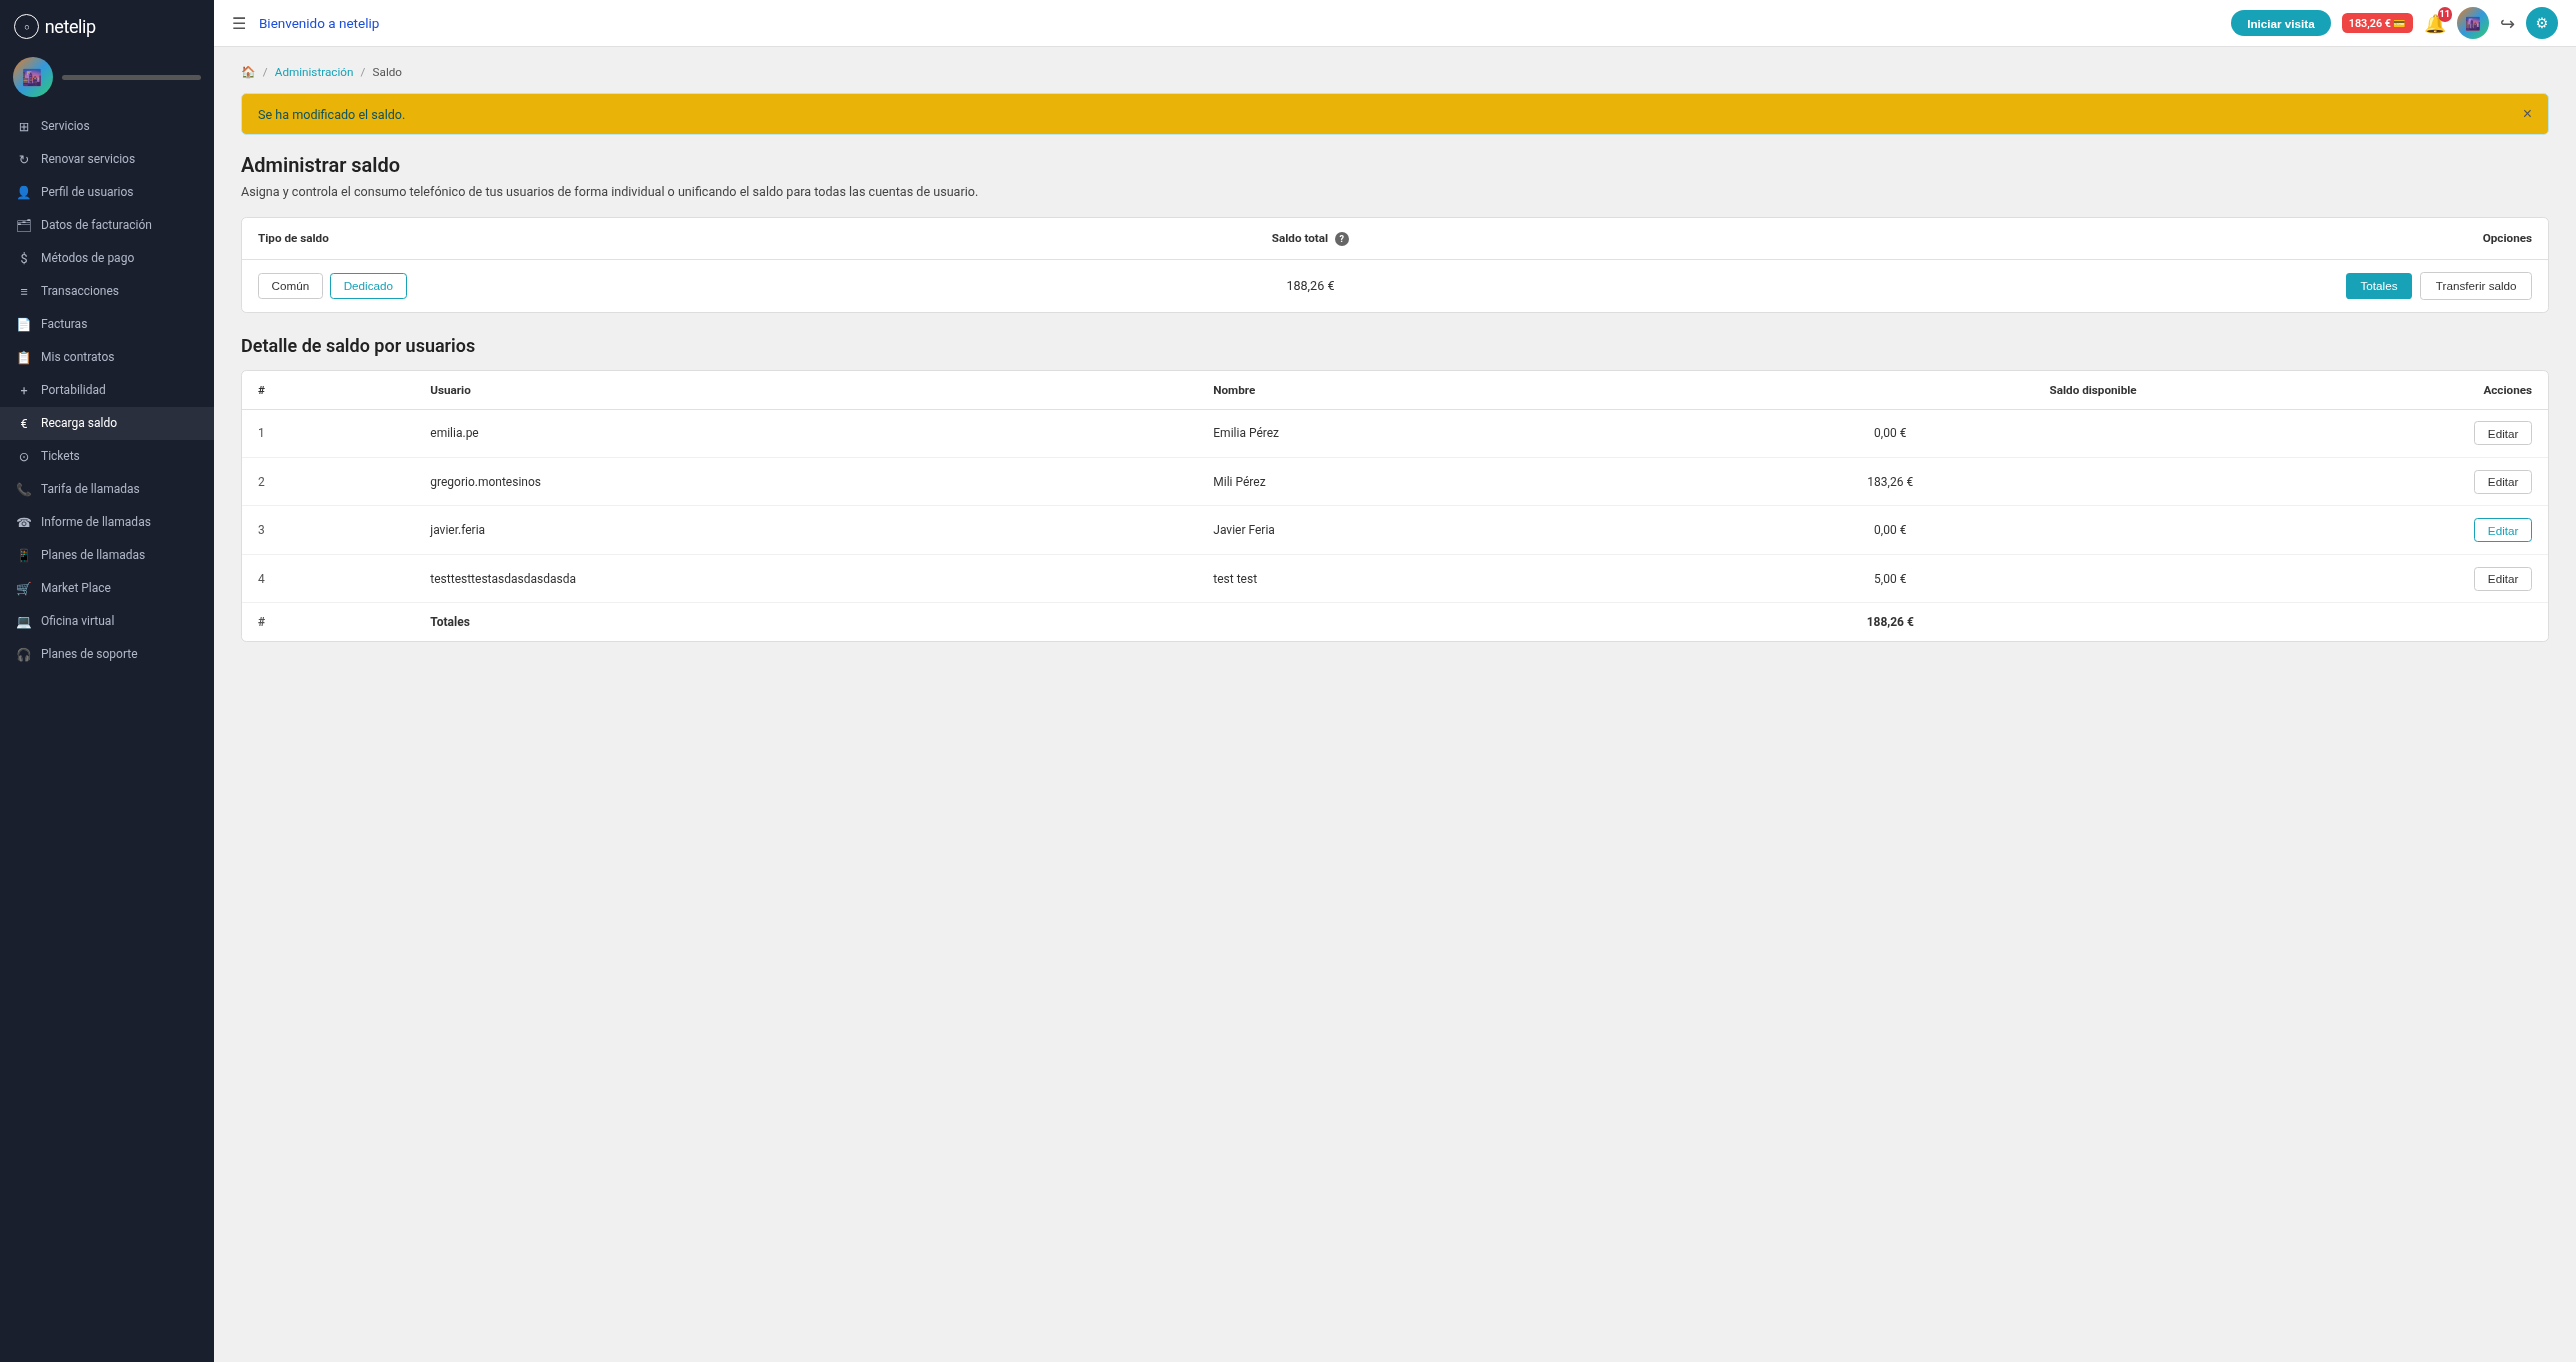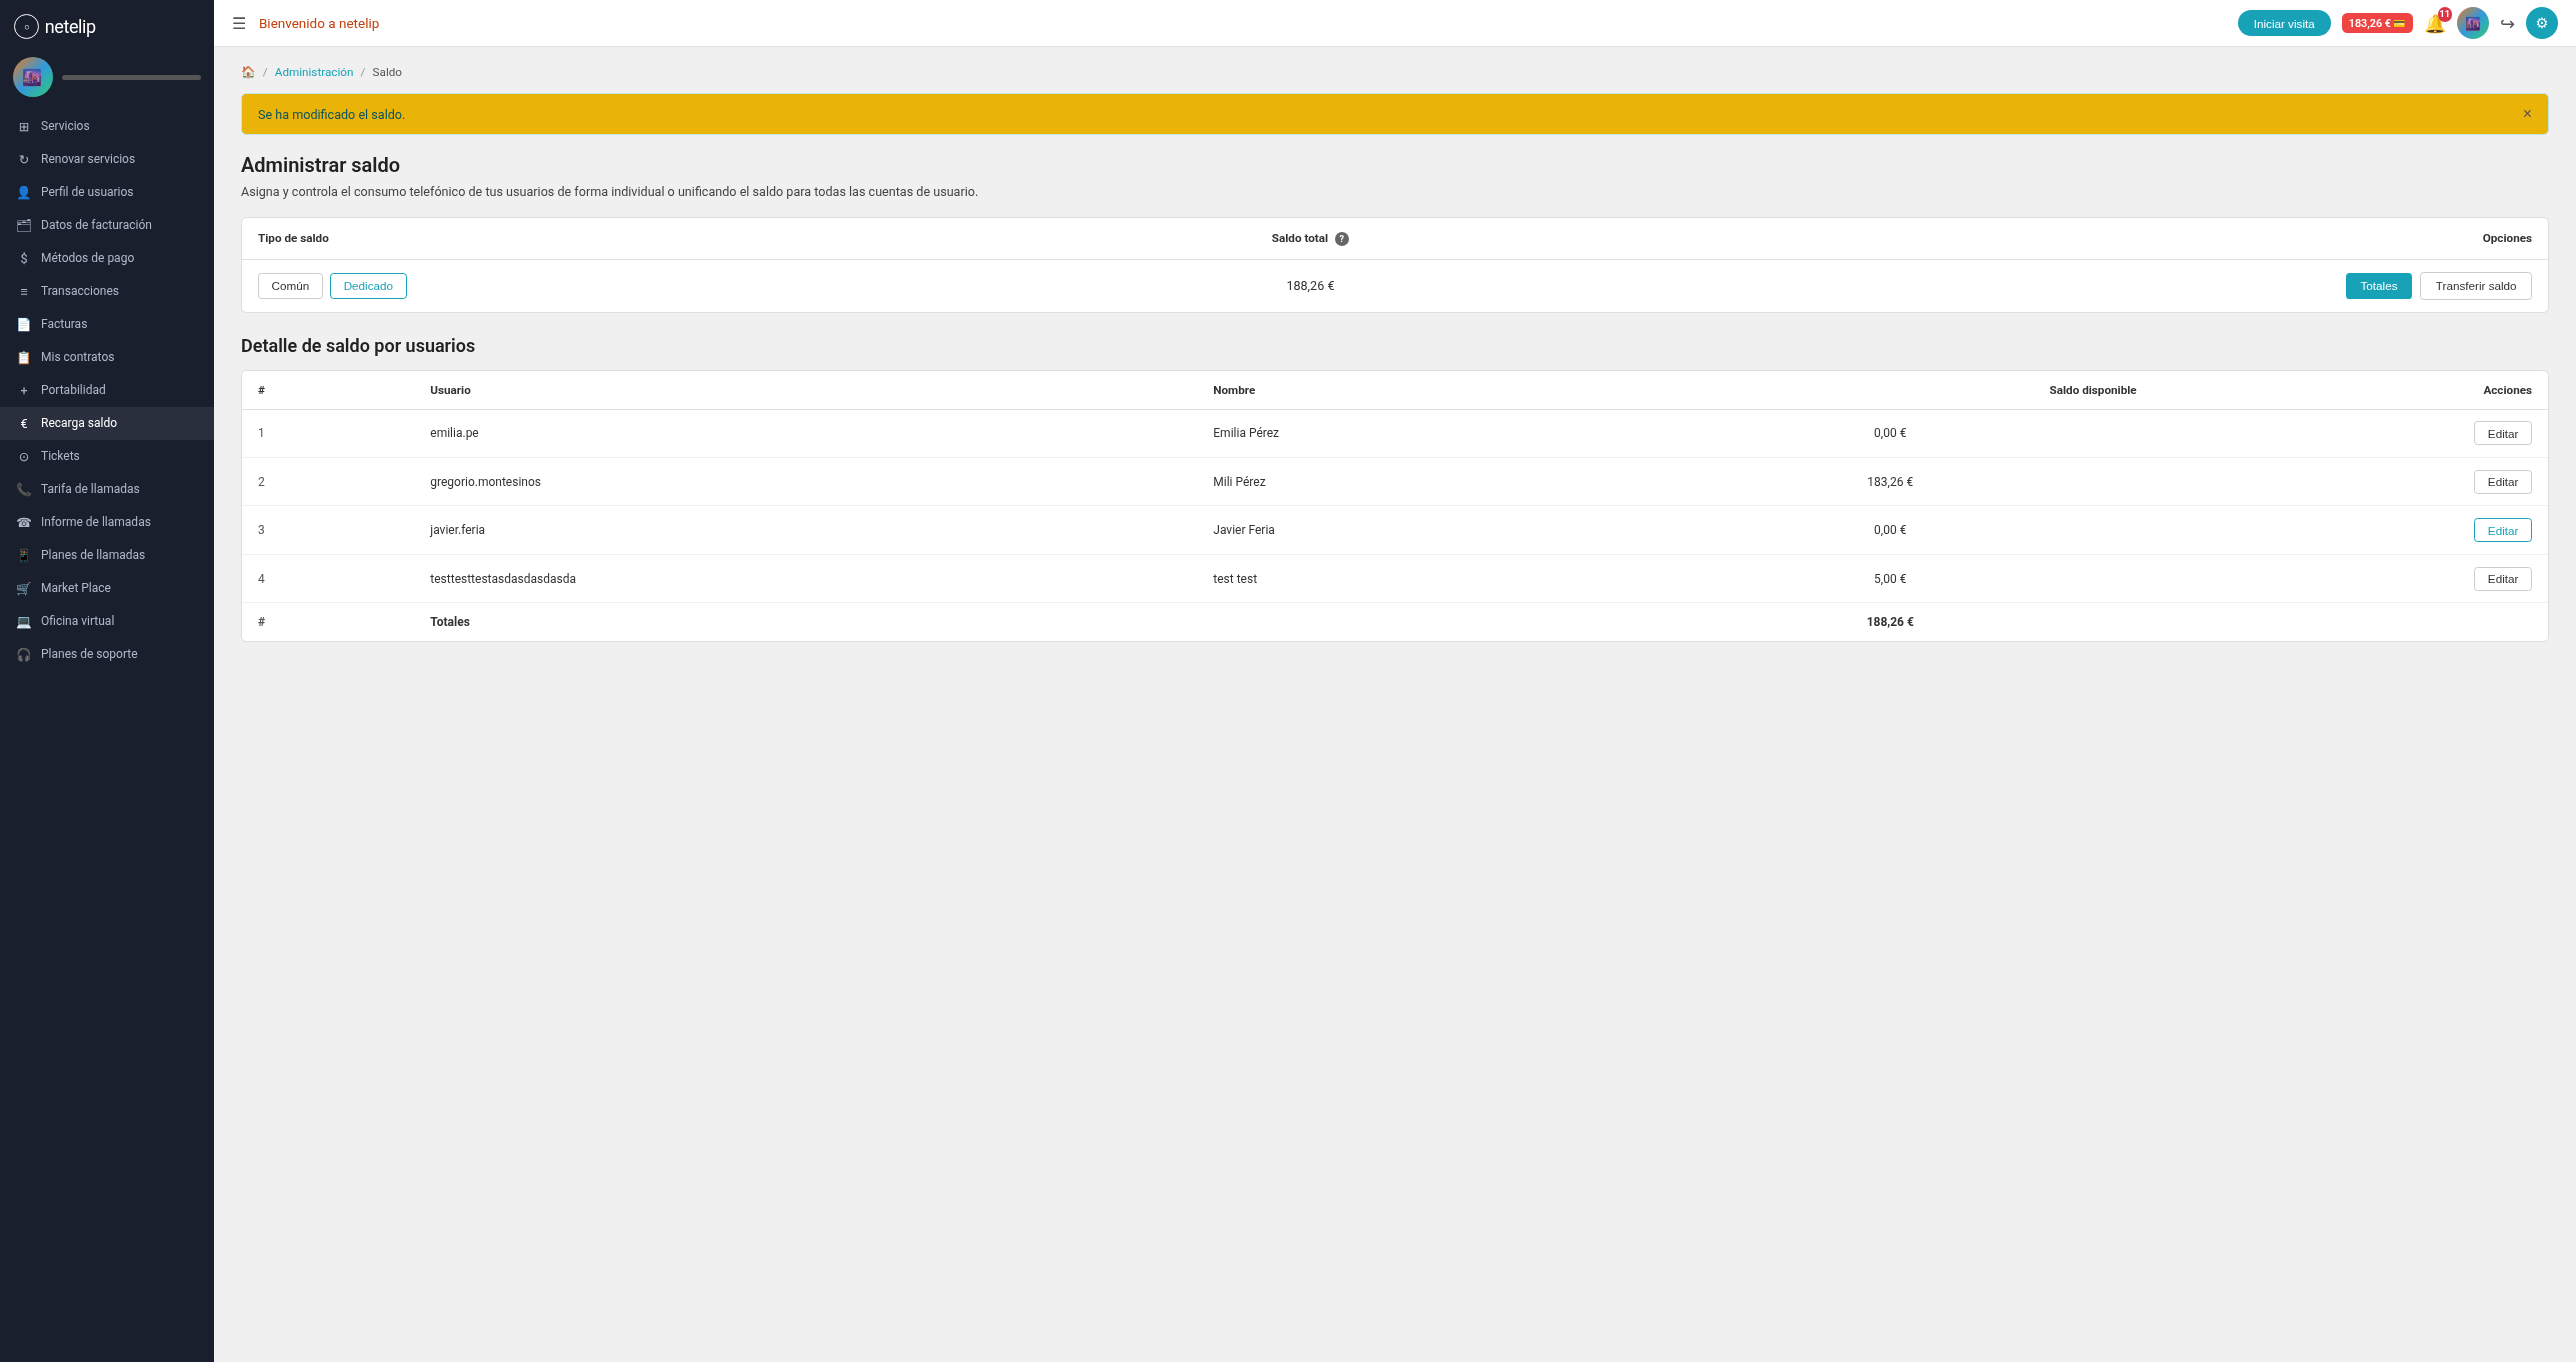--- a/index.html
+++ b/index.html
@@ -110,36 +110,36 @@
       gap: 12.6px;
     }
     #topbar .menu-icon {
       font-size: 16px;
       color: #555;
       cursor: pointer;
     }
     #topbar .topbar-title {
       flex: 1;
       font-size: 13.5px;
-      color: #c2410c;
+      color: #1d4ed8;
     }
     #topbar .topbar-right {
       display: flex;
       align-items: center;
       gap: 10.8px;
     }
     .btn-iniciar-visita {
       background: #17a2b8;
       color: #fff;
       border: none;
       border-radius: 18px;
       padding: 6.3px 16px;
       font-size: 11.7px;
       cursor: pointer;
-      font-weight: 400;
+      font-weight: 700;
     }
     .balance-badge {
       background: #ef4444;
       color: #fff;
       border-radius: 5.4px;
       padding: 3.6px 7.2px;
       font-size: 10.8px;
       font-weight: 600;
       position: relative;
     }

